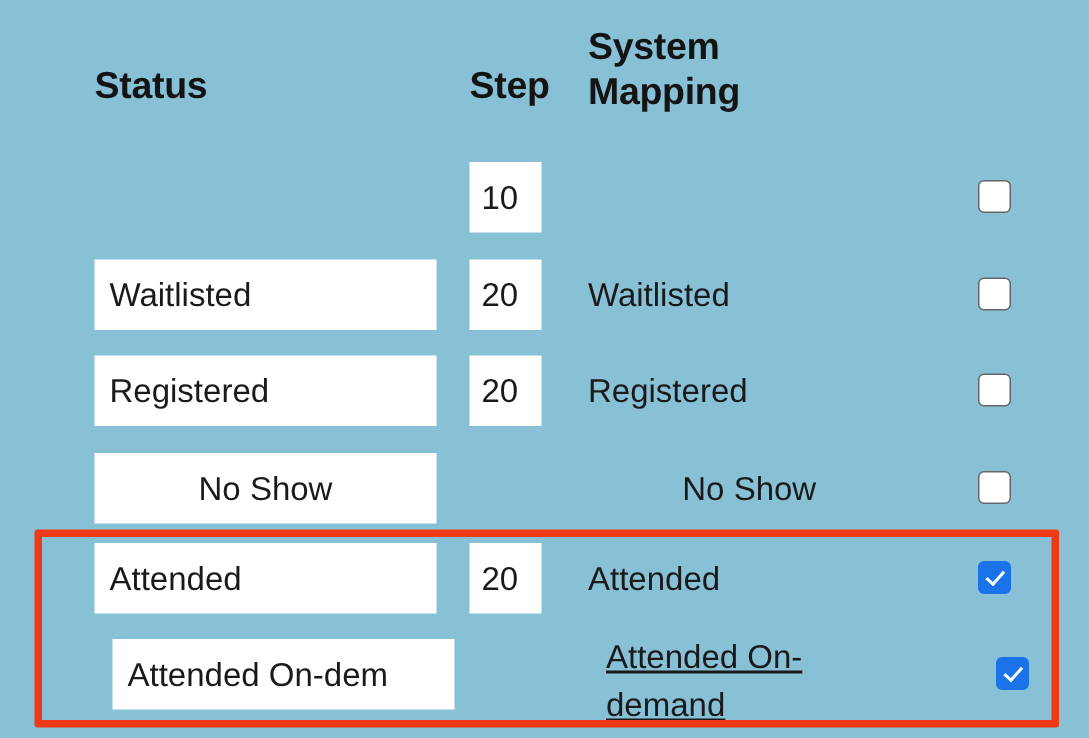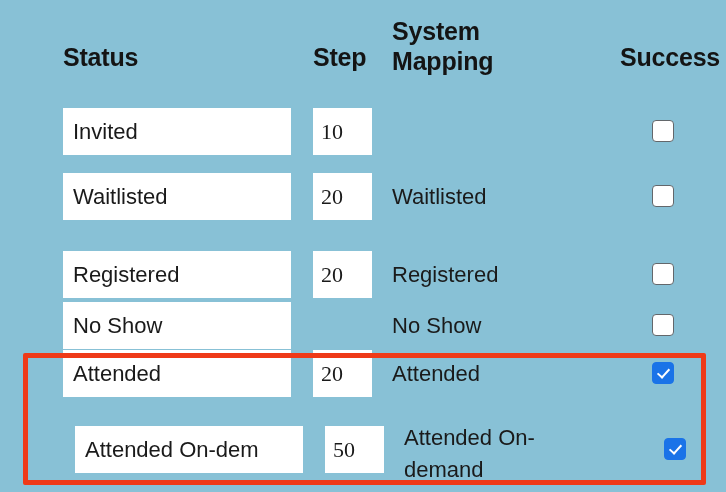--- a/index.html
+++ b/index.html
@@ -72,26 +72,26 @@
     color: #1a1a1a;
     padding: 0 10px;
     line-height: 47px;
     white-space: nowrap;
     overflow: hidden;
   }
   .step-input {
     position: absolute;
     left: 313px;
     top: 8px;
-    width: 59px;
+    width: 48px;
     height: 47px;
     background: #ffffff;
     border: none;
     box-sizing: border-box;
-    font-family: Liberation Serif, serif;
+    font-family: Liberation Sans, sans-serif;
     font-size: 22px;
     color: #1a1a1a;
     padding: 0 8px;
     line-height: 47px;
     white-space: nowrap;
     overflow: hidden;
   }
   .mapping-cell {
     position: absolute;
     left: 392px;
@@ -100,20 +100,21 @@
     font-size: 22px;
     color: #1a1a1a;
     line-height: 32px;
     padding-top: 8px;
     box-sizing: border-box;
     white-space: pre-line;
   }
   .mapping-cell.two-line {
     padding-top: 0px;
     top: 4px;
+    text-decoration: underline;
   }
 
   .check-cell {
     position: absolute;
     left: 652px;
     top: 20px;
     width: 24px;
     height: 24px;
   }
   .cbox {
@@ -157,66 +158,63 @@
 </style>
 </head>
 <body>
 
 <div class="sheet">
 
   <div class="header-row">
     <div class="hdr hdr-status">Status</div>
     <div class="hdr hdr-mapping">System Mapping</div>
     <div class="hdr hdr-step">Step</div>
-    <div class="hdr hdr-success">Success</div>
   </div>
 
   <div class="rows" id="rows-container">
       <div class="row" style="top: 0px;">
-        <div class="status-input">Invited</div>
         <div class="step-input">10</div>
         <div class="mapping-cell"></div>
         <div class="check-cell">
           <span class="cbox"></span>
         </div>
       </div>
       <div class="row" style="top: 64.5px;">
         <div class="status-input">Waitlisted</div>
         <div class="step-input">20</div>
         <div class="mapping-cell">Waitlisted</div>
         <div class="check-cell">
           <span class="cbox"></span>
         </div>
       </div>
-      <div class="row" style="top: 143px;">
+      <div class="row" style="top: 129px;">
         <div class="status-input">Registered</div>
         <div class="step-input">20</div>
         <div class="mapping-cell">Registered</div>
         <div class="check-cell">
           <span class="cbox"></span>
         </div>
       </div>
-      <div class="row" style="top: 193.5px;">
+      <div class="row" style="top: 193.5px; text-align: center;">
         <div class="status-input">No Show</div>
         <div class="mapping-cell">No Show</div>
         <div class="check-cell">
           <span class="cbox"></span>
         </div>
       </div>
-      <div class="row" style="top: 242px;">
+      <div class="row" style="top: 254px;">
         <div class="status-input">Attended</div>
         <div class="step-input">20</div>
         <div class="mapping-cell">Attended</div>
         <div class="check-cell">
           <span class="cbox checked"></span>
         </div>
       </div>
       <div class="row" style="top: 318px; margin-left: 12px;">
         <div class="status-input">Attended On-dem</div>
-        <div class="step-input">50</div>
         <div class="mapping-cell two-line">Attended On-
 demand</div>
         <div class="check-cell">
           <span class="cbox checked"></span>
         </div>
       </div>
     </div>
 
   <div class="highlight-box"></div>
 

